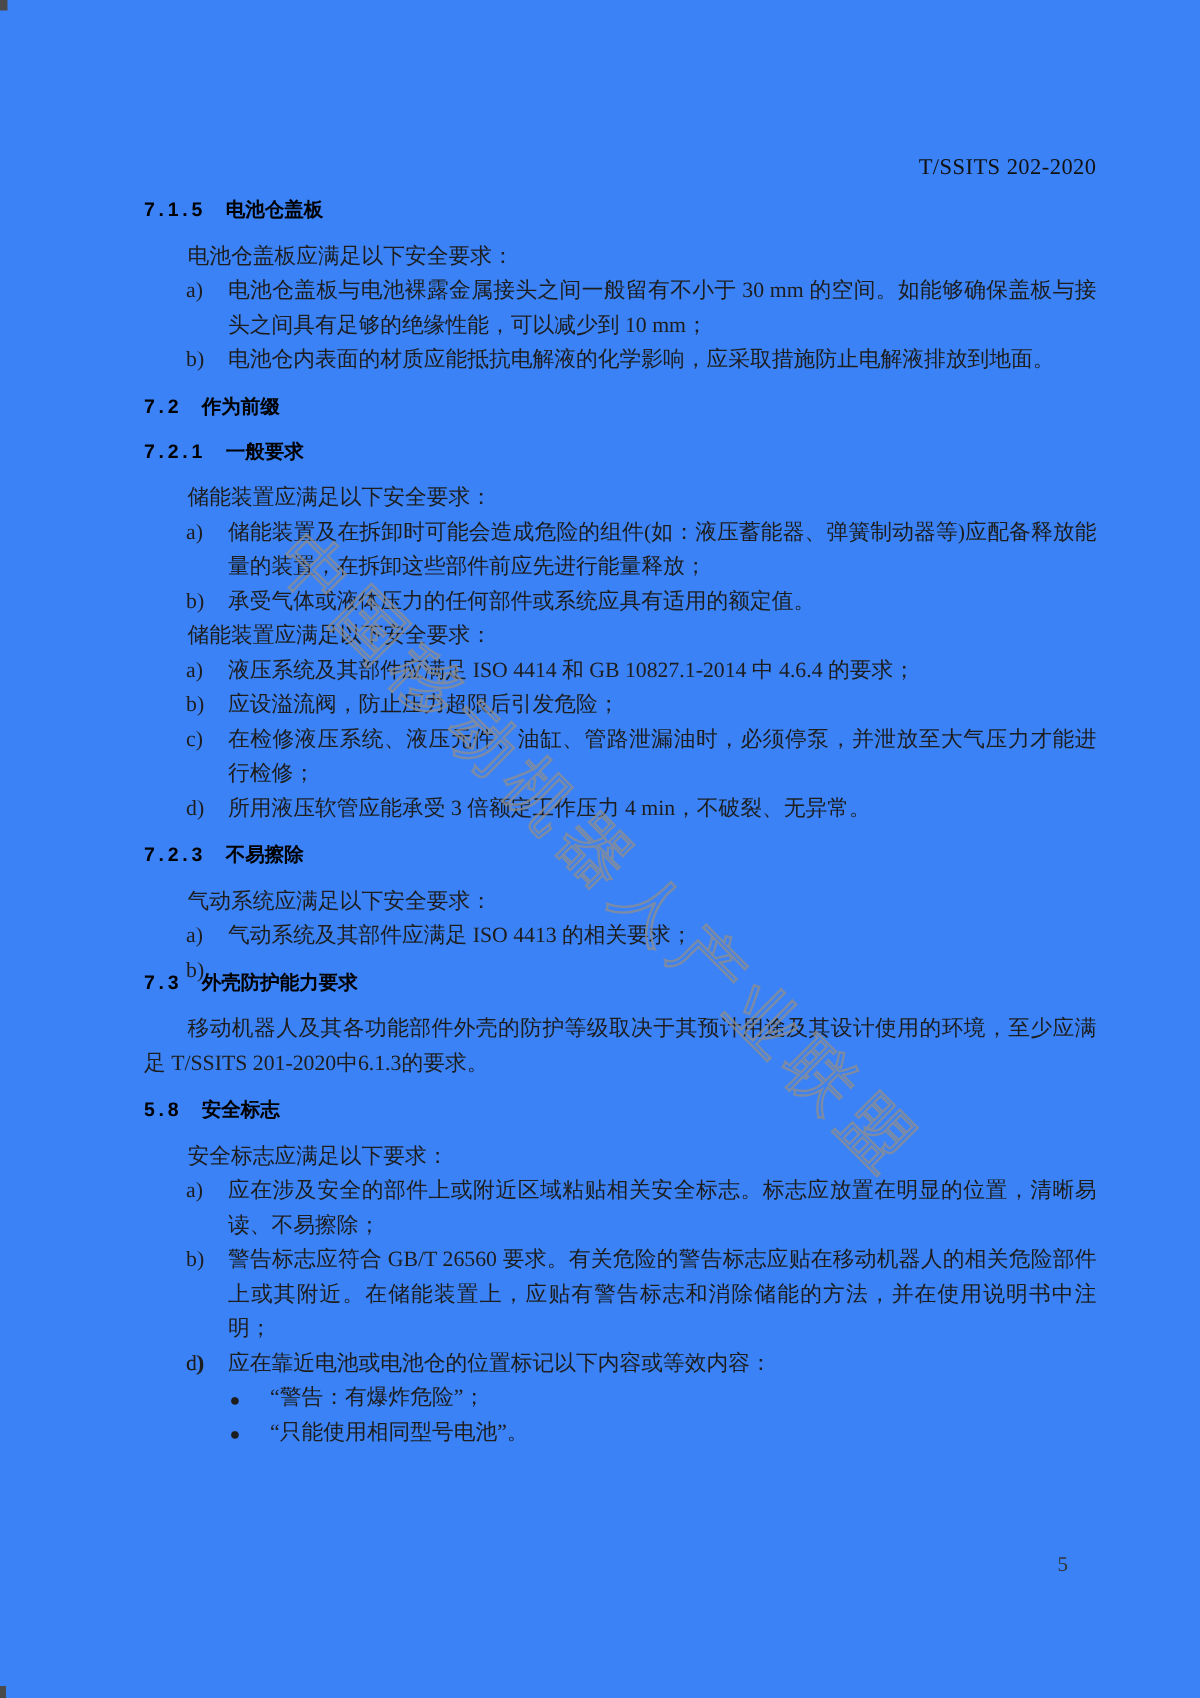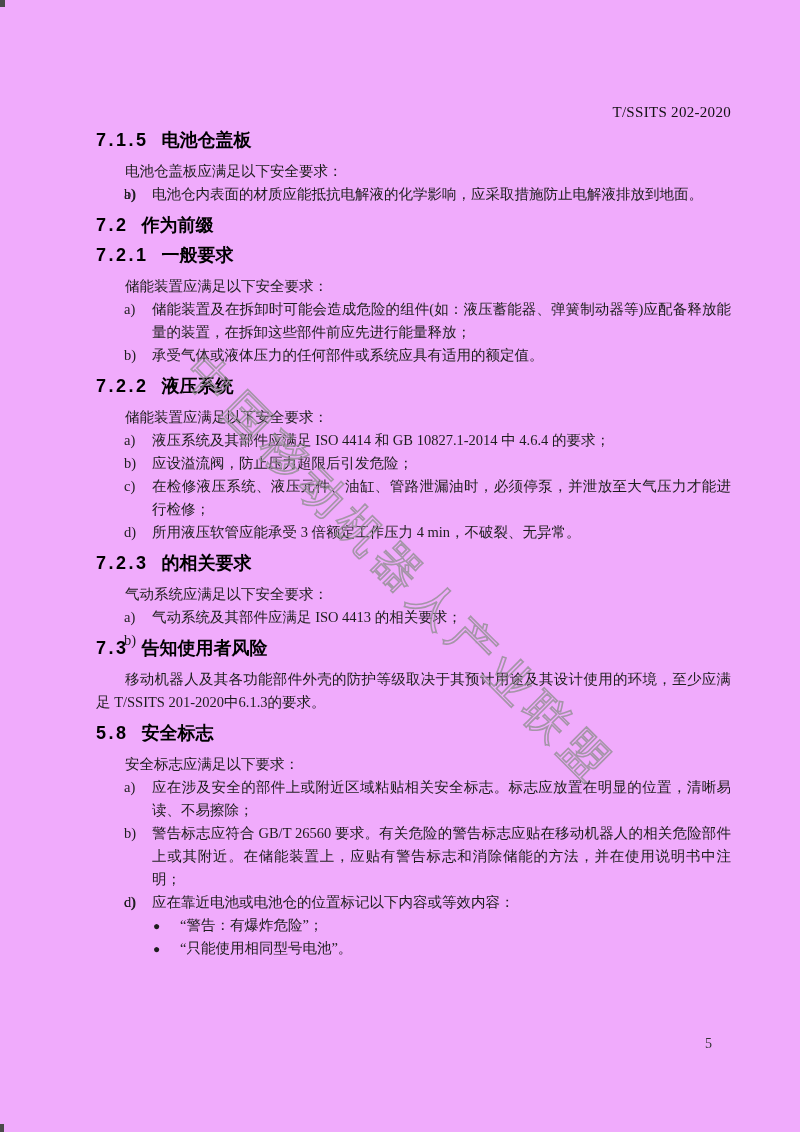--- a/index.html
+++ b/index.html
@@ -1,41 +1,41 @@
 <!DOCTYPE html>
 <html><head>
 <meta charset="utf-8">
 <style>
   html, body { margin: 0; padding: 0; background: #ffffff; }
   .page {
     position: relative;
     width: 800px;
     height: 1132px;
-    background: #f0abfc;
+    background: #3b82f6;
     overflow: hidden;
     font-family: "Liberation Serif", "DejaVu Serif", serif;
     color: #1d1d1d;
   }
   .content {
     position: absolute;
     left: 96px;
     top: 103px;
     width: 635px;
   }
   .doc-code {
     text-align: right;
     font-size: 15px;
     line-height: 18px;
     letter-spacing: 0.3px;
     color: #111;
   }
   .h {
     font-family: "Liberation Sans", "DejaVu Sans", sans-serif;
     font-weight: bold;
-    font-size: 18px;
+    font-size: 13px;
     line-height: 20px;
     color: #000;
     margin: 9px 0 10px 0;
   }
   .h .num {
     display: inline-block;
     margin-right: 13px;
     letter-spacing: 2.5px;
   }
   .intro, .para {
@@ -113,20 +113,21 @@
   <div class="content">
     <div class="doc-code">T/SSITS 202-2020</div>
 
     <div>
       <div class="h">
         <span class="num">7.1.5</span><span class="ttl">电池仓盖板</span>
       </div>
       <p class="intro">电池仓盖板应满足以下安全要求：</p>
       <div class="li">
         <span class="mk">a)</span>
+        <span>电池仓盖板与电池裸露金属接头之间一般留有不小于 30 mm 的空间。如能够确保盖板与接头之间具有足够的绝缘性能，可以减少到 10 mm；</span>
       </div>
       <div class="li">
         <span class="mk">b)</span>
         <span>电池仓内表面的材质应能抵抗电解液的化学影响，应采取措施防止电解液排放到地面。</span>
       </div>
     </div>
 
     <div>
       <div class="h">
         <span class="num">7.2</span><span class="ttl">作为前缀</span>
@@ -142,23 +143,20 @@
         <span class="mk">a)</span>
         <span>储能装置及在拆卸时可能会造成危险的组件(如：液压蓄能器、弹簧制动器等)应配备释放能量的装置，在拆卸这些部件前应先进行能量释放；</span>
       </div>
       <div class="li">
         <span class="mk">b)</span>
         <span>承受气体或液体压力的任何部件或系统应具有适用的额定值。</span>
       </div>
     </div>
 
     <div>
-      <div class="h">
-        <span class="num">7.2.2</span><span class="ttl">液压系统</span>
-      </div>
       <p class="intro">储能装置应满足以下安全要求：</p>
       <div class="li">
         <span class="mk">a)</span>
         <span>液压系统及其部件应满足 ISO 4414 和 GB 10827.1-2014 中 4.6.4 的要求；</span>
       </div>
       <div class="li">
         <span class="mk">b)</span>
         <span>应设溢流阀，防止压力超限后引发危险；</span>
       </div>
       <div class="li">
@@ -166,35 +164,35 @@
         <span>在检修液压系统、液压元件、油缸、管路泄漏油时，必须停泵，并泄放至大气压力才能进行检修；</span>
       </div>
       <div class="li">
         <span class="mk">d)</span>
         <span>所用液压软管应能承受 3 倍额定工作压力 4 min，不破裂、无异常。</span>
       </div>
     </div>
 
     <div>
       <div class="h">
-        <span class="num">7.2.3</span><span class="ttl">的相关要求</span>
+        <span class="num">7.2.3</span><span class="ttl">不易擦除</span>
       </div>
       <p class="intro">气动系统应满足以下安全要求：</p>
       <div class="li">
         <span class="mk">a)</span>
         <span>气动系统及其部件应满足 ISO 4413 的相关要求；</span>
       </div>
       <div class="li">
         <span class="mk">b)</span>
       </div>
     </div>
 
     <div>
       <div class="h">
-        <span class="num">7.3</span><span class="ttl">告知使用者风险</span>
+        <span class="num">7.3</span><span class="ttl">外壳防护能力要求</span>
       </div>
       <p class="para">移动机器人及其各功能部件外壳的防护等级取决于其预计用途及其设计使用的环境，至少应满足 T/SSITS 201-2020中6.1.3的要求。</p>
     </div>
 
     <div>
       <div class="h">
         <span class="num">5.8</span><span class="ttl">安全标志</span>
       </div>
       <p class="intro">安全标志应满足以下要求：</p>
       <div class="li">

